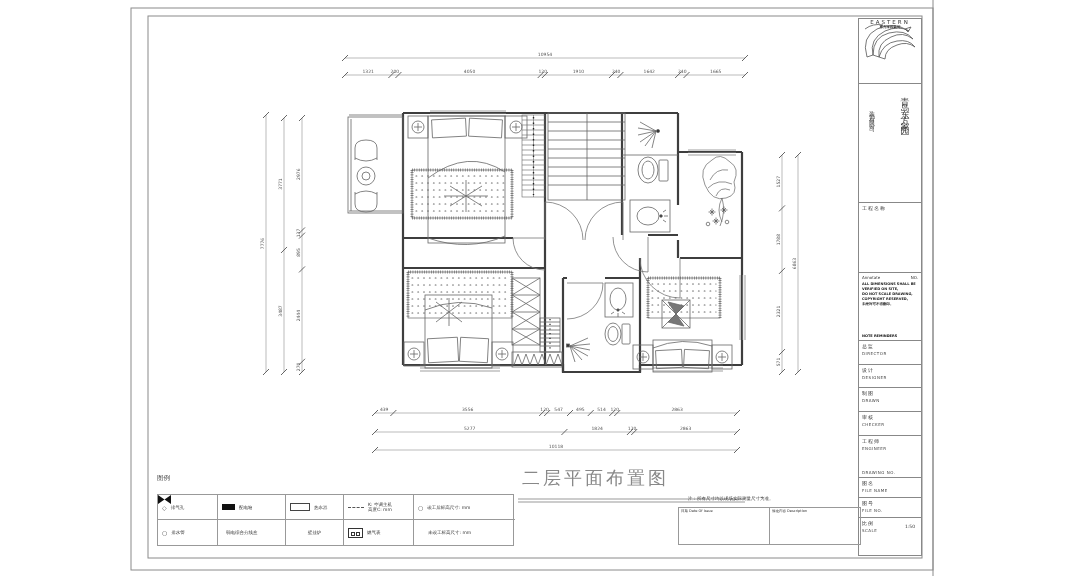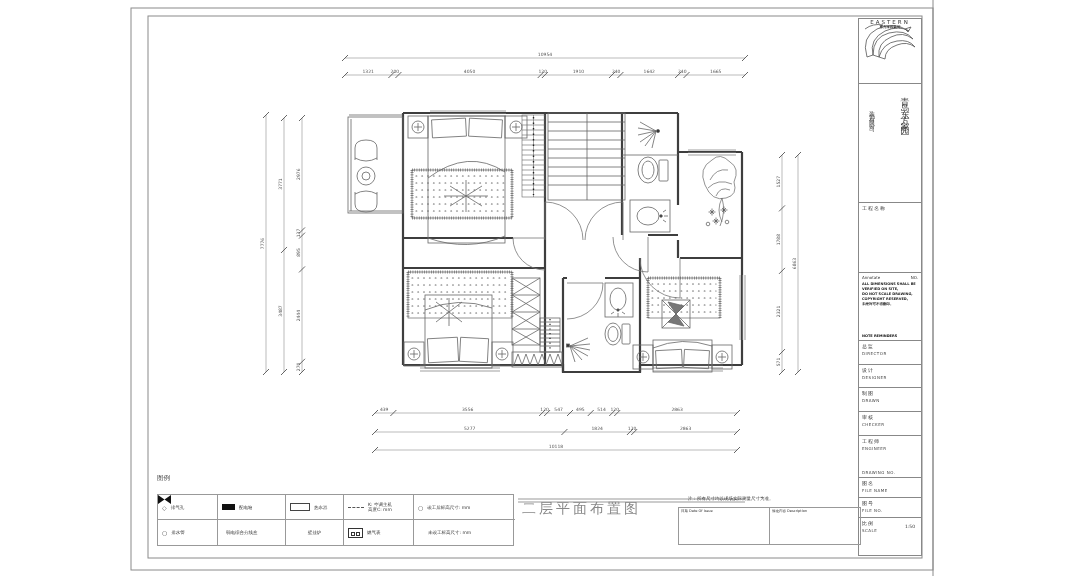--- a/index.html
+++ b/index.html
@@ -27,21 +27,21 @@
   .ic-circle{font-size:6px;color:#444;}
   .ic-filled{width:13px;height:6px;background:#111;}
   .ic-rect{width:18px;height:6px;border:1px solid #444;}
   .ic-dash{width:16px;height:0;border-top:1px dashed #555;}
   .ic-meter{width:13px;height:8px;border:1px solid #333;position:relative;}
   .ic-meter:before{content:"";position:absolute;left:2px;bottom:1px;width:2px;height:2px;border:1px solid #333;}
   .ic-meter:after{content:"";position:absolute;right:2px;bottom:1px;width:2px;height:2px;border:1px solid #333;}
   .lg2{display:flex;flex-direction:column;line-height:5.5px;}
   
   #legend-label{left:157px;top:474px;font-size:6.5px;color:#444;}
-  #drawing-title{left:522px;top:466px;font-size:14px;letter-spacing:3px;color:#888;margin-top:34px;}
+  #drawing-title{left:522px;top:466px;font-size:18px;letter-spacing:3px;color:#888;}
   #note-line{left:688px;top:496px;font-size:4.5px;color:#333;}
   #rev-table{left:678px;top:507px;width:183px;height:38px;border:1px solid #999;display:flex;}
   .rev-col{flex:1;border-right:1px solid #999;font-size:3.5px;color:#333;padding:1px 2px;line-height:4.5px;}
   .rev-col:last-child{border-right:none;}
 </style>
 </head>
 <body>
 
 <div id="sheet">
 

